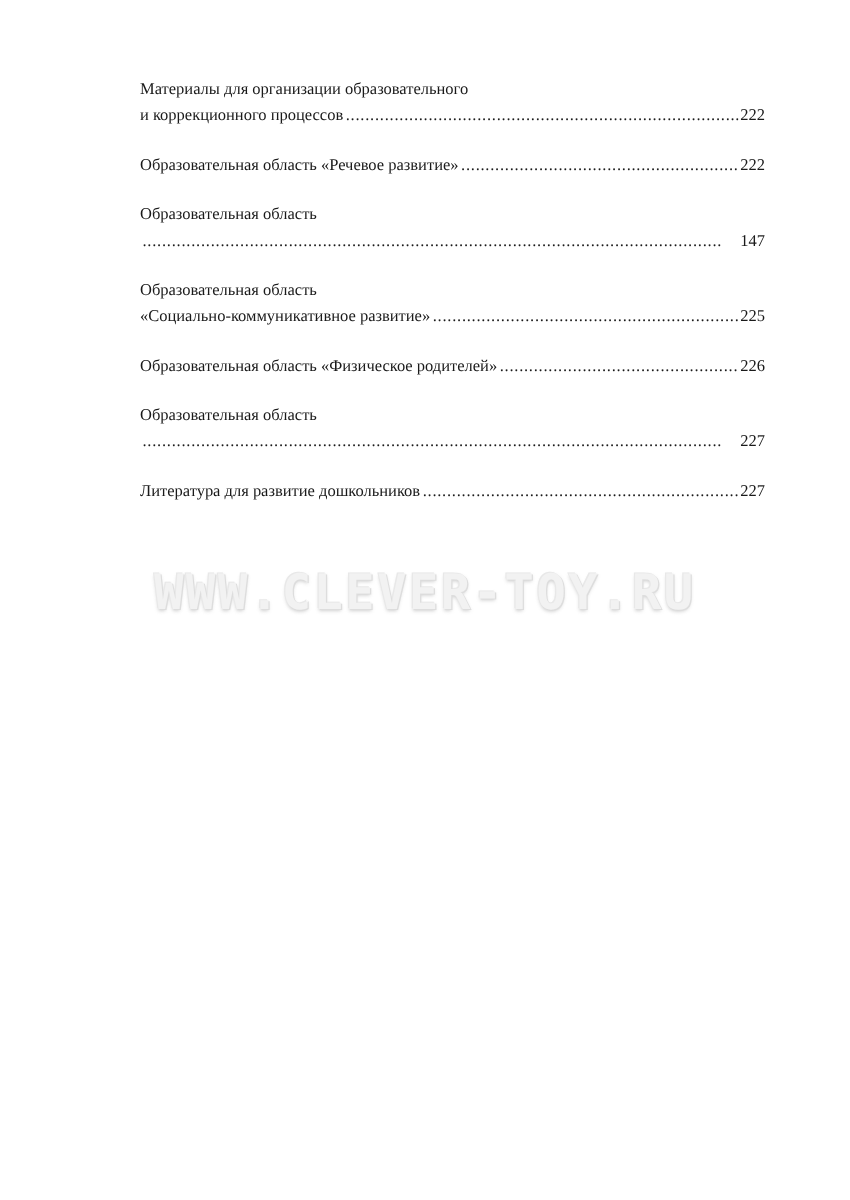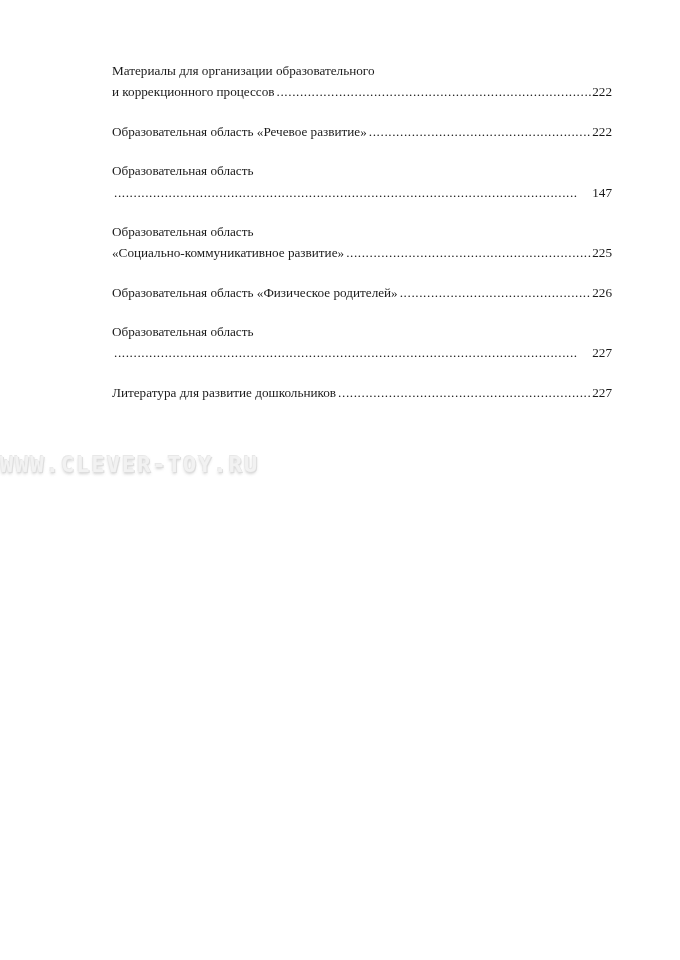--- a/index.html
+++ b/index.html
@@ -58,22 +58,23 @@
   .page-num {
     flex: 0 0 auto;
     text-align: left;
     font-size: 13.2px;
   }
   .watermark {
     position: absolute;
     left: 0;
     top: 452px;
     width: 680px;
+    text-align: center;
     font-family: "DejaVu Sans Mono", monospace;
-    font-size: 22px;
+    font-size: 39px;
     font-weight: bold;
     letter-spacing: 2px;
     color: #f2f2f2;
     text-shadow:
       1px 1px 0 #dddddd,
       -1px -1px 0 #e8e8e8,
       0 2px 3px rgba(150,150,150,0.45);
     user-select: none;
   }
 </style>

